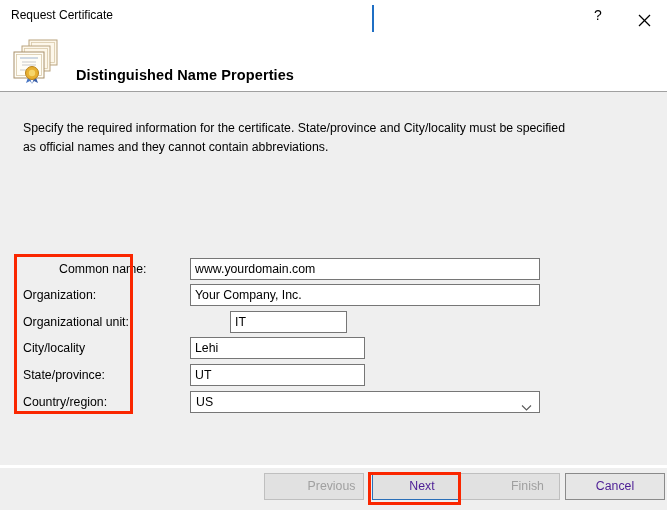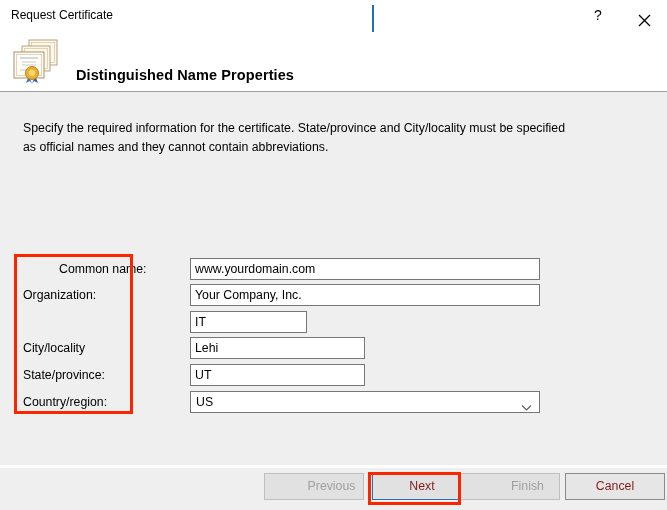--- a/index.html
+++ b/index.html
@@ -204,21 +204,21 @@
   .btn {
     position: absolute;
     top: 5px;
     width: 100px;
     height: 27px;
     box-sizing: border-box;
     background: #e1e1e1;
     border: 1px solid #adadad;
     font-family: "Liberation Sans", sans-serif;
     font-size: 12.3px;
-    color: #7f1d1d;
+    color: #4c1d95;
     padding: 0;
     cursor: default;
     line-height: 25px;
     text-align: center;
   }
   .btn.disabled {
     color: #a0a0a0;
     border-color: #bfbfbf;
     background: #e1e1e1;
     padding-left: 35px;
@@ -307,21 +307,22 @@
     <div class="form" id="form-root">
         <div class="field-row" style="top: 166px; width: 560px;">
           <div class="field-label" style="top: 3px; margin-left: 36px;">Common name:</div>
           <input type="text" class="field-input" value="www.yourdomain.com" style="width: 350px;">
         </div>
         <div class="field-row" style="top: 192px; width: 560px;">
           <div class="field-label" style="top: 3px;">Organization:</div>
           <input type="text" class="field-input" value="Your Company, Inc." style="width: 350px;">
         </div>
         <div class="field-row" style="top: 219px; width: 560px;">
-          <input type="text" class="field-input" value="IT" style="width: 117px;">
+          <div class="field-label" style="top: 3px;">Organizational unit:</div>
+          <input type="text" class="field-input" value="IT" style="width: 117px; margin-left: 40px;">
         </div>
         <div class="field-row" style="top: 245px; width: 560px;">
           <div class="field-label" style="top: 3px;">City/locality</div>
           <input type="text" class="field-input" value="Lehi" style="width: 175px;">
         </div>
         <div class="field-row" style="top: 272px; width: 560px; padding-left: 10px;">
           <div class="field-label" style="top: 3px;">State/province:</div>
           <input type="text" class="field-input" value="UT" style="width: 175px;">
         </div>
         <div class="field-row" style="top: 299px; width: 560px;">

